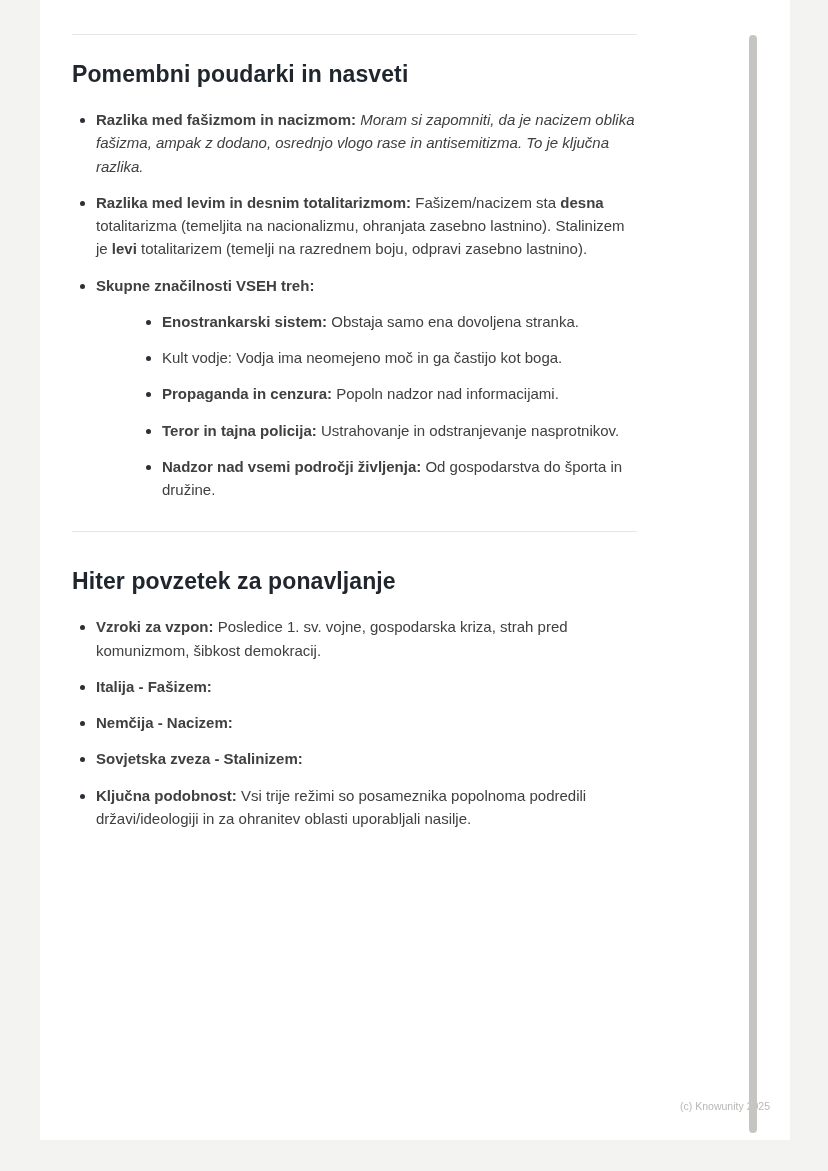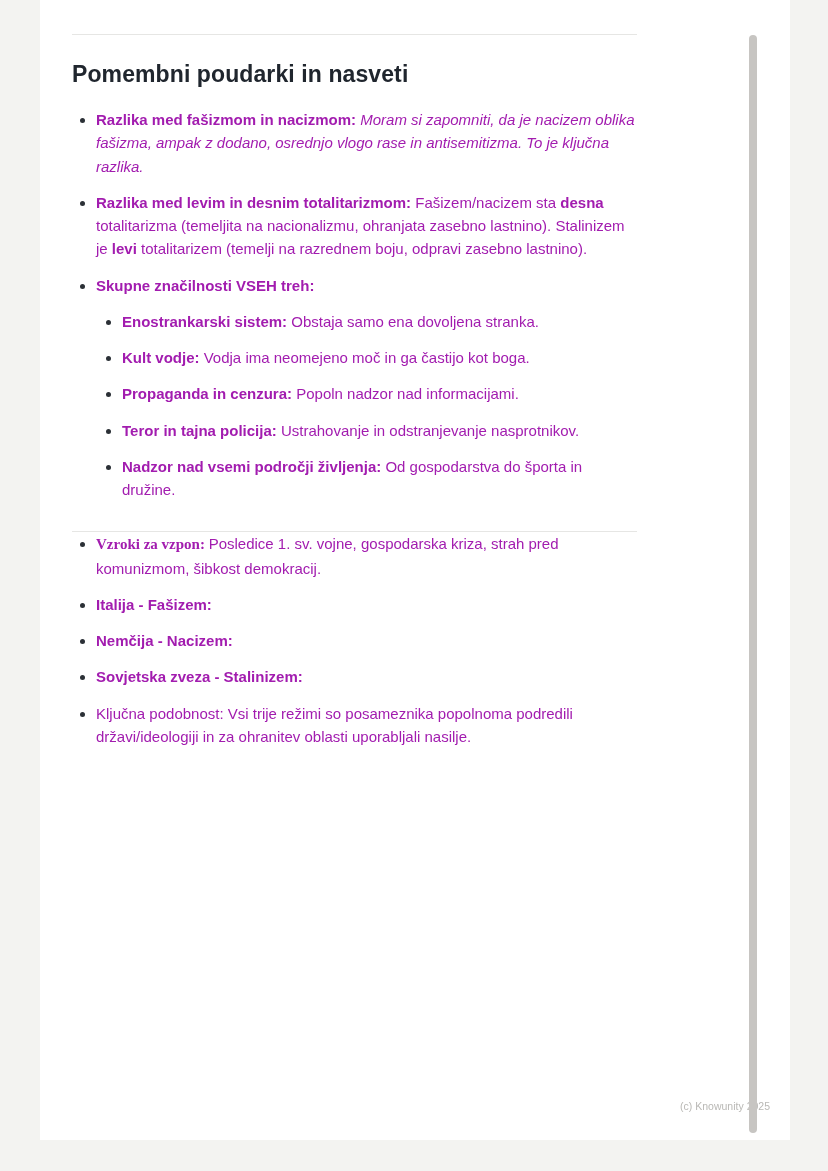--- a/index.html
+++ b/index.html
@@ -38,31 +38,31 @@
   .section-title.second { margin-top: 36px; }
   ul.blist {
     margin: 0;
     padding-left: 24px;
     width: 565px;
     list-style-type: disc;
   }
   ul.blist li {
     font-size: 15px;
     line-height: 1.55;
-    color: #a21caf;
+    color: #404040;
     margin-bottom: 13px;
   }
   ul.blist li::marker { color: #2b3036; font-size: 15px; }
   ul.sublist {
     margin: 13px 0 0 0;
     padding-left: 26px;
     list-style-type: disc;
   }
   ul.sublist.hollow { list-style-type: circle; }
-  ul.sublist li { margin-bottom: 13px; }
+  ul.sublist li { margin-bottom: 13px; margin-left: 40px; }
   ul.sublist li:last-child { margin-bottom: 0; }
   .divider-wrap { margin: 30px 0 0 0; }
   .watermark {
     position: absolute;
     right: 20px;
     bottom: 28px;
     font-size: 10.5px;
     color: #b9b8b5;
   }
   .scrollbar {
@@ -90,48 +90,49 @@
         <li>
           <span><span style="font-weight: 700;">Razlika med fašizmom in nacizmom: </span><span style="font-style: italic;">Moram si zapomniti, da je nacizem oblika fašizma, ampak z dodano, osrednjo vlogo rase in antisemitizma. To je ključna razlika.</span></span>
         </li>
         <li>
           <span><span style="font-weight: 700;">Razlika med levim in desnim totalitarizmom: </span><span>Fašizem/nacizem sta </span><span style="font-weight: 700;">desna</span><span> totalitarizma (temeljita na nacionalizmu, ohranjata zasebno lastnino). Stalinizem je </span><span style="font-weight: 700;">levi</span><span> totalitarizem (temelji na razrednem boju, odpravi zasebno lastnino).</span></span>
         </li>
         <li>
           <span><span style="font-weight: 700; margin-top: 13px;">Skupne značilnosti VSEH treh:</span></span>
           <ul class="sublist">
             <li><span><span style="font-weight: 700;">Enostrankarski sistem: </span><span>Obstaja samo ena dovoljena stranka.</span></span></li>
-            <li><span><span style="font-weight: 700;">Kult vodje: </span><span>Vodja ima neomejeno moč in ga častijo kot boga.</span></span></li>
+            <li><span><span style="font-weight: 400;">Kult vodje: </span><span>Vodja ima neomejeno moč in ga častijo kot boga.</span></span></li>
             <li><span><span style="font-weight: 700;">Propaganda in cenzura: </span><span>Popoln nadzor nad informacijami.</span></span></li>
             <li><span><span style="font-weight: 700; text-align: right;">Teror in tajna policija: </span><span>Ustrahovanje in odstranjevanje nasprotnikov.</span></span></li>
             <li><span><span style="font-weight: 700;">Nadzor nad vsemi področji življenja: </span><span>Od gospodarstva do športa in družine.</span></span></li>
           </ul>
         </li>
       </ul>
 
       <div class="divider-wrap">
         <hr class="rule">
       </div>
 
+      <h2 class="section-title second">Hiter povzetek za ponavljanje</h2>
 
       <ul class="blist">
         <li>
-          <span><span style="font-weight: 700; font-family: Liberation Serif, serif;">Vzroki za vzpon: </span><span>Posledice 1. sv. vojne, gospodarska kriza, strah pred komunizmom, šibkost demokracij.</span></span>
+          <span><span style="font-weight: 700;">Vzroki za vzpon: </span><span>Posledice 1. sv. vojne, gospodarska kriza, strah pred komunizmom, šibkost demokracij.</span></span>
         </li>
         <li>
           <span><span style="font-weight: 700;">Italija - Fašizem:</span></span>
         </li>
         <li>
           <span><span style="font-weight: 700;">Nemčija - Nacizem:</span></span>
         </li>
         <li>
           <span><span style="font-weight: 700;">Sovjetska zveza - Stalinizem:</span></span>
         </li>
         <li>
-          <span><span style="font-weight: 400; text-align: right;">Ključna podobnost: </span><span>Vsi trije režimi so posameznika popolnoma podredili državi/ideologiji in za ohranitev oblasti uporabljali nasilje.</span></span>
+          <span><span style="font-weight: 700; text-align: right;">Ključna podobnost: </span><span>Vsi trije režimi so posameznika popolnoma podredili državi/ideologiji in za ohranitev oblasti uporabljali nasilje.</span></span>
         </li>
       </ul>
 
     </div>
 
     <div class="watermark">(c) Knowunity 2025</div>
     <div class="scrollbar"></div>
   </div>
 </div>
 

